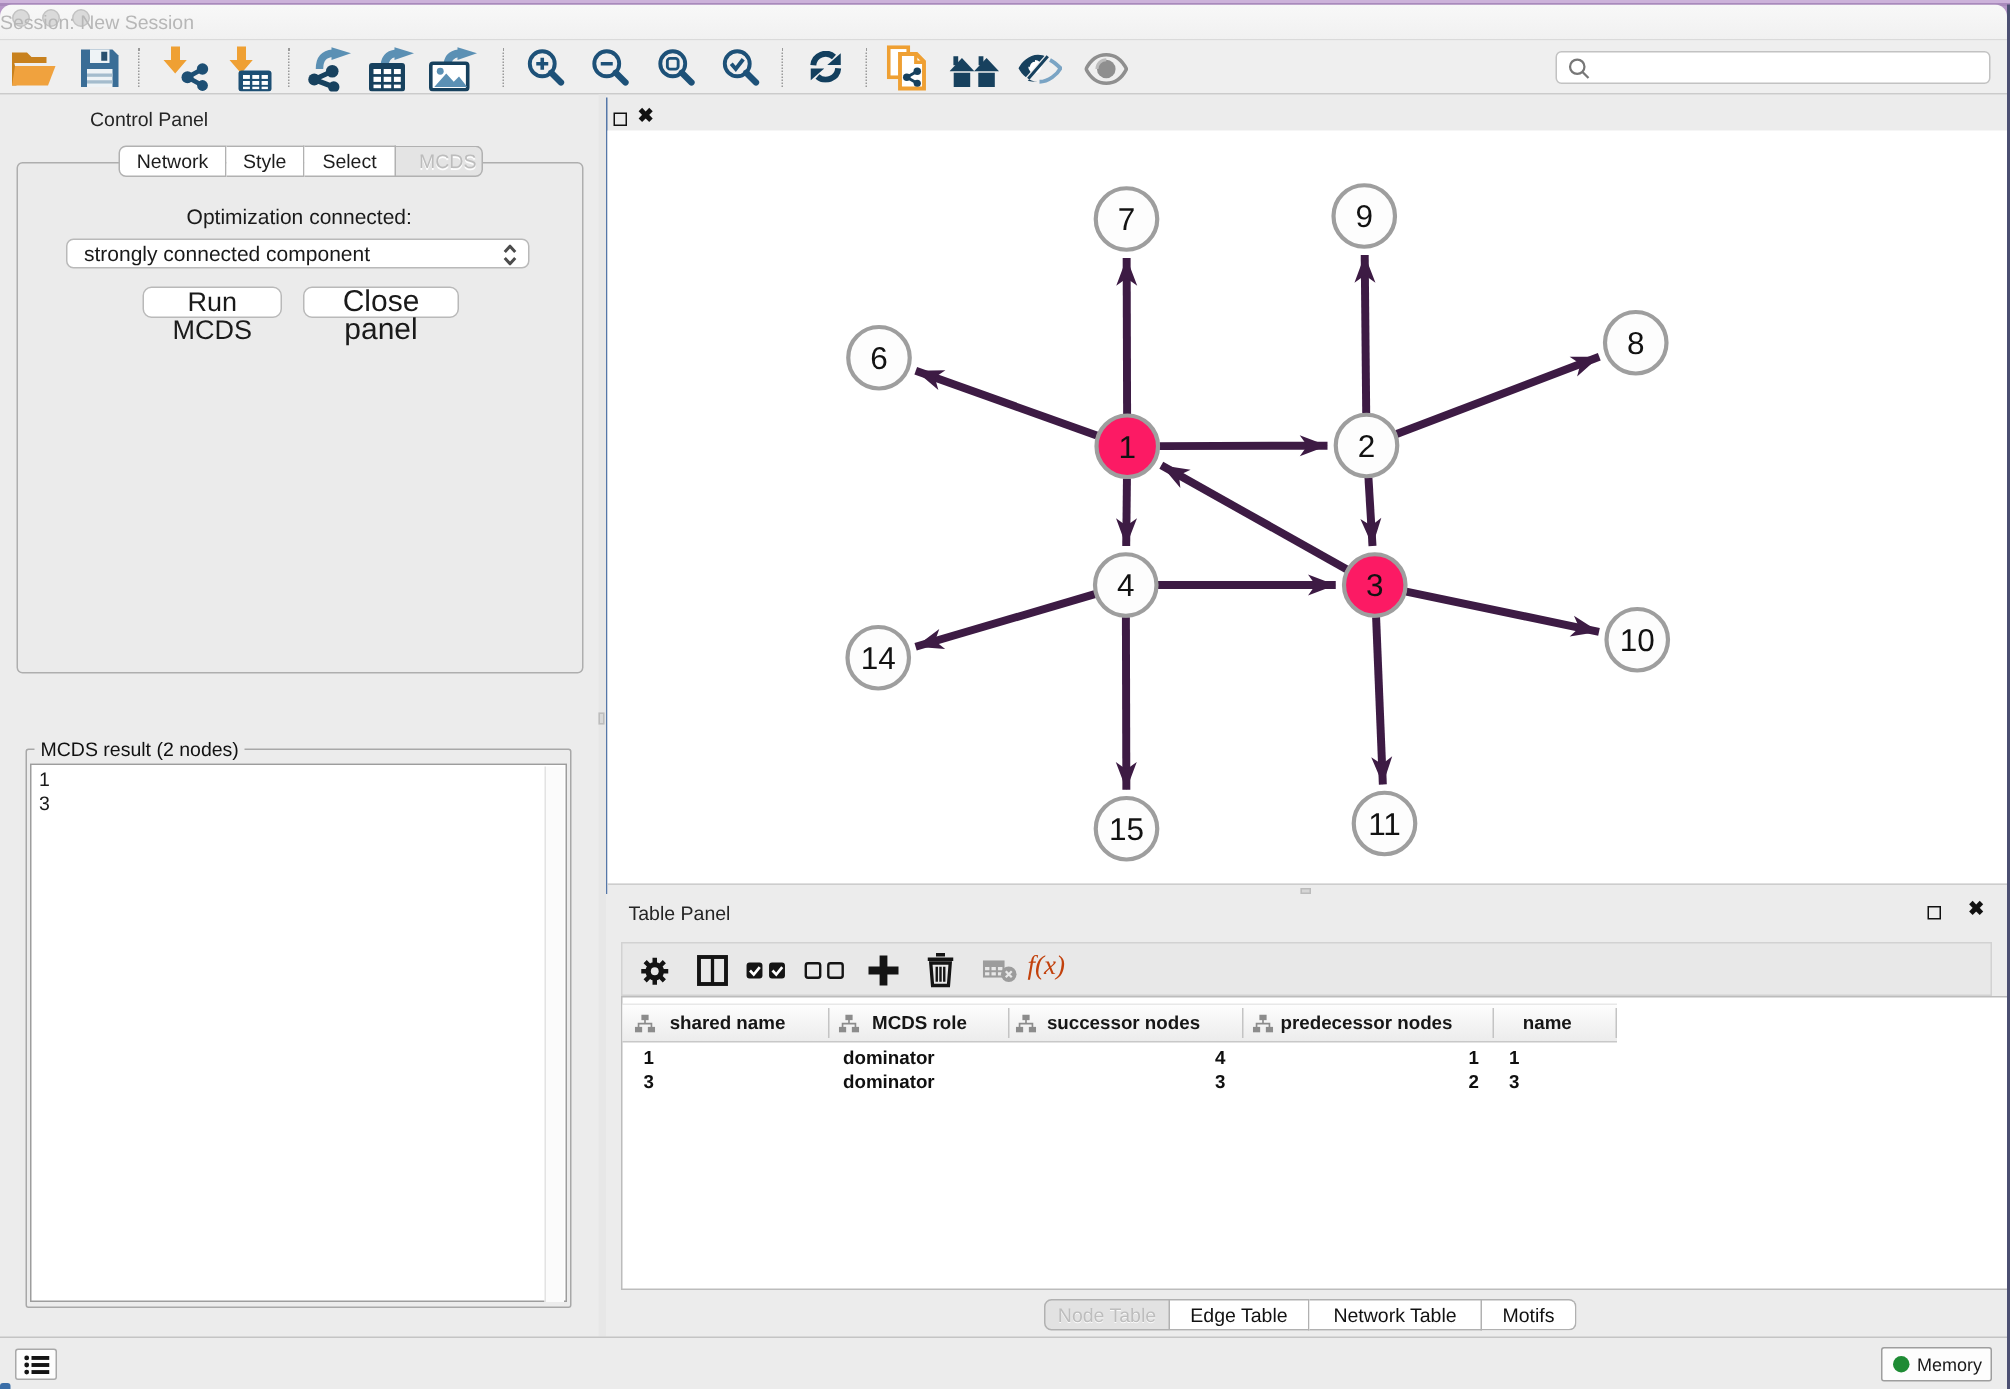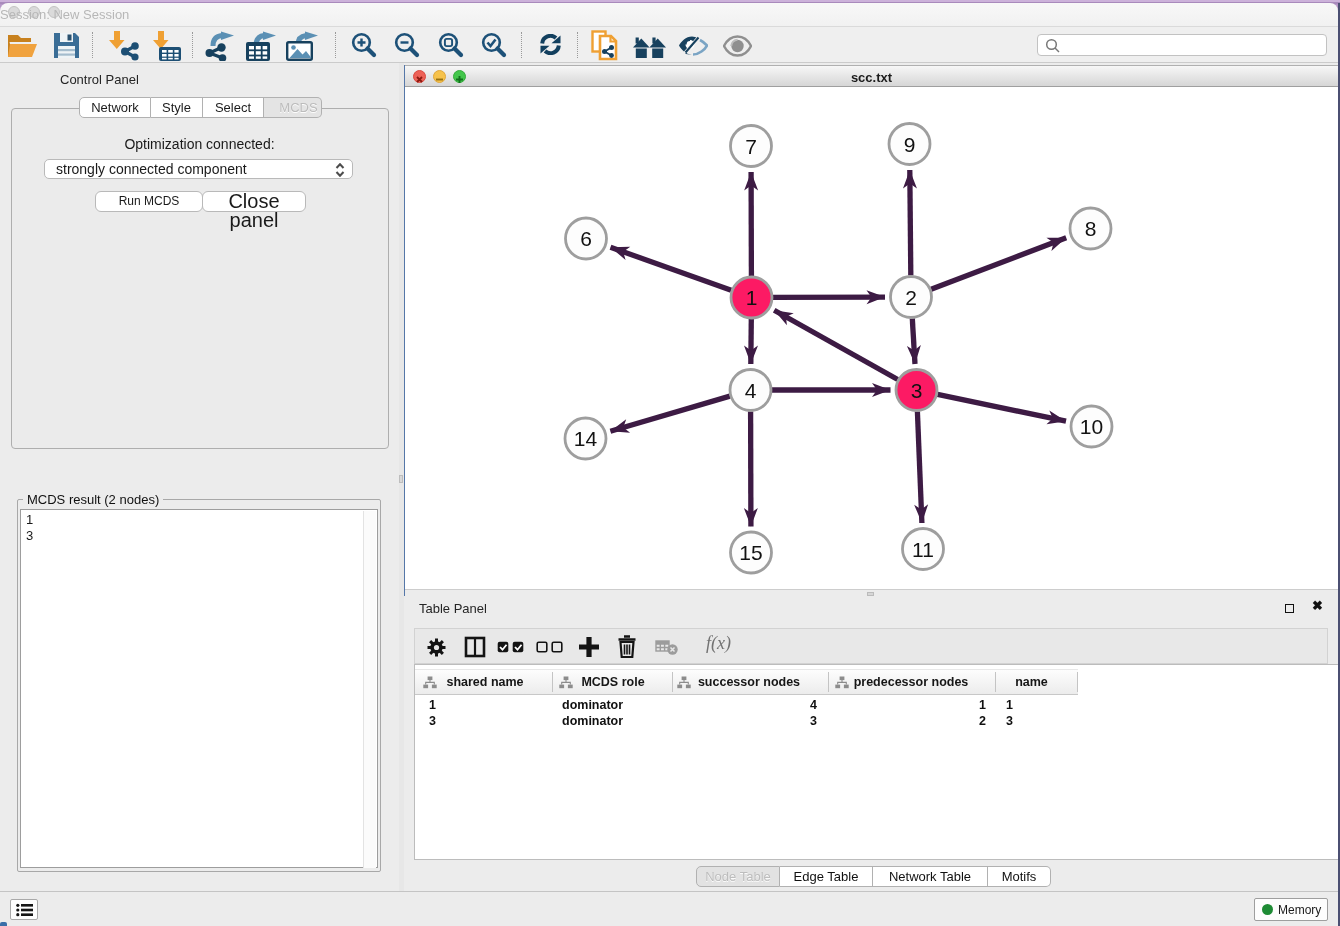--- a/index.html
+++ b/index.html
@@ -223,50 +223,32 @@
   <div class="tab last sel" style="width:58px;padding-left:12px;">MCDS</div>
 </div>
 <div class="abs" style="left:0;top:136px;width:399px;text-align:center;font-size:14px;">Optimization connected:</div>
 <div class="abs" id="optsel" style="left:44px;top:159px;width:309px;height:20px;background:#fff;border:1px solid #b9b9b9;border-radius:5px;font-size:14px;line-height:18px;">
   <span style="padding-left:11px;">strongly connected component</span>
   <svg style="position:absolute;right:7px;top:3px;" width="10" height="14" viewBox="0 0 10 14">
     <path d="M1.5 5 L5 1.2 L8.5 5" fill="none" stroke="#4c4c4c" stroke-width="2"></path>
     <path d="M1.5 9 L5 12.8 L8.5 9" fill="none" stroke="#4c4c4c" stroke-width="2"></path>
   </svg>
 </div>
-<div class="abs" style="left:95px;top:191px;width:108px;height:21px;background:#fff;border:1px solid #b9b9b9;border-radius:6px;font-size:12px;text-align:center;line-height:19px;">Run MCDS</div>
+<div class="abs" style="left:95px;top:191px;width:93px;height:21px;background:#fff;border:1px solid #b9b9b9;border-radius:6px;font-size:18px;text-align:center;line-height:19px;">Run MCDS</div>
 <div class="abs" style="left:202px;top:191px;width:104px;height:21px;background:#fff;border:1px solid #b9b9b9;border-radius:6px;font-size:20px;text-align:center;line-height:19px;">Close panel</div>
 <div class="abs" id="grpBox"></div>
 <div class="abs" id="grpLabel">MCDS result (2 nodes)</div>
 <div class="abs" id="grpWhite">
     <div style="padding:2px 0 0 5px;">1<br>3</div>
     <div id="grpScroll"></div>
   </div>
 <div class="abs" style="left:399px;top:63px;width:5px;height:828px;background:#e7e7e7;">
   <div style="position:absolute;left:0px;top:412px;width:4px;height:8px;background:#d8d8d8;border:1px solid #bdbdbd;"></div>
 </div>
 <div class="abs" id="netframe">
-  <div id="nettitle">
-    <div class="mactl" style="left:8px;background:#ed6156;border:1px solid #da4940;">
-      <svg width="11" height="11" viewBox="0 0 11 11">
-          <path d="M3,3 l5,5 M8,3 l-5,5" stroke="#8c1a10" stroke-width="1.8"></path>
-        </svg>
-    </div>
-    <div class="mactl" style="left:28px;background:#f6c24b;border:1px solid #dfa73c;">
-      <svg width="11" height="11" viewBox="0 0 11 11">
-          <path d="M2,5.5 h7" stroke="#97700f" stroke-width="1.9"></path>
-        </svg>
-    </div>
-    <div class="mactl" style="left:48px;background:#43c64b;border:1px solid #35ab3c;">
-      <svg width="11" height="11" viewBox="0 0 11 11">
-          <path d="M2,5.5 h7 M5.5,2 v7" stroke="#12701d" stroke-width="1.9"></path>
-        </svg>
-    </div>
-    <div style="position:absolute;left:0;right:0;top:4px;text-align:center;font-size:13px;font-weight:bold;color:#1b1b1b;">scc.txt</div>
-  </div>
   <div id="netcanvas">
   <svg width="933" height="502" viewBox="0 0 933 502">
     <defs>
       <marker id="arr" viewBox="0 0 20 15" refX="19" refY="7.5" markerWidth="20" markerHeight="15" markerUnits="userSpaceOnUse" orient="auto">
         <path d="M19,7.5 L0.5,14.5 L5.5,7.5 L0.5,0.5 Z" fill="#3d1b44"></path>
       </marker>
     </defs>
     <g stroke="#3d1b44" stroke-width="5.3" marker-end="url(#arr)">
       <line x1="346.4" y1="189.0" x2="346.1" y2="85.0"></line>
       <line x1="326.2" y1="203.3" x2="205.5" y2="160.2"></line>
@@ -355,21 +337,21 @@
     </svg>
     <svg class="abs" style="left:240px;top:11px;" width="23" height="15" viewBox="0 0 23 15">
       <g stroke="#9c9c9c" fill="none" stroke-width="1.4">
         <rect x="1" y="1" width="13" height="10"></rect>
         <path d="M1,4 h13 M1,7.5 h13 M5.3,1 v10 M9.6,1 v10"></path>
       </g>
       <rect x="1" y="1" width="13" height="3" fill="#9c9c9c"></rect>
       <circle cx="17.5" cy="9.5" r="5.2" fill="#9c9c9c"></circle>
       <path d="M15.5,7.5 l4,4 M19.5,7.5 l-4,4" stroke="#e8e8e8" stroke-width="1.5"></path>
     </svg>
-    <div class="abs" style="left:291px;top:4px;width:40px;font-family:'Liberation Serif',serif;font-style:italic;font-size:18px;color:#737373;">f(x)</div>
+    <div class="abs" style="left:270px;top:4px;width:40px;font-family:'Liberation Serif',serif;font-style:italic;font-size:18px;color:#c2410c;">f(x)</div>
   </div>
   <div id="tpTable">
     <div id="tpHeader">
       <div class="hsep" style="left:137px;"></div>
       <div class="hsep" style="left:257px;"></div>
       <div class="hsep" style="left:413px;"></div>
       <div class="hsep" style="left:580px;"></div>
       <div class="hsep" style="left:662px;"></div>
       <svg class="abs treeic" style="left:8px;top:6px;" width="14" height="13" viewBox="0 0 14 13">
           <g fill="#8c8c8c">

